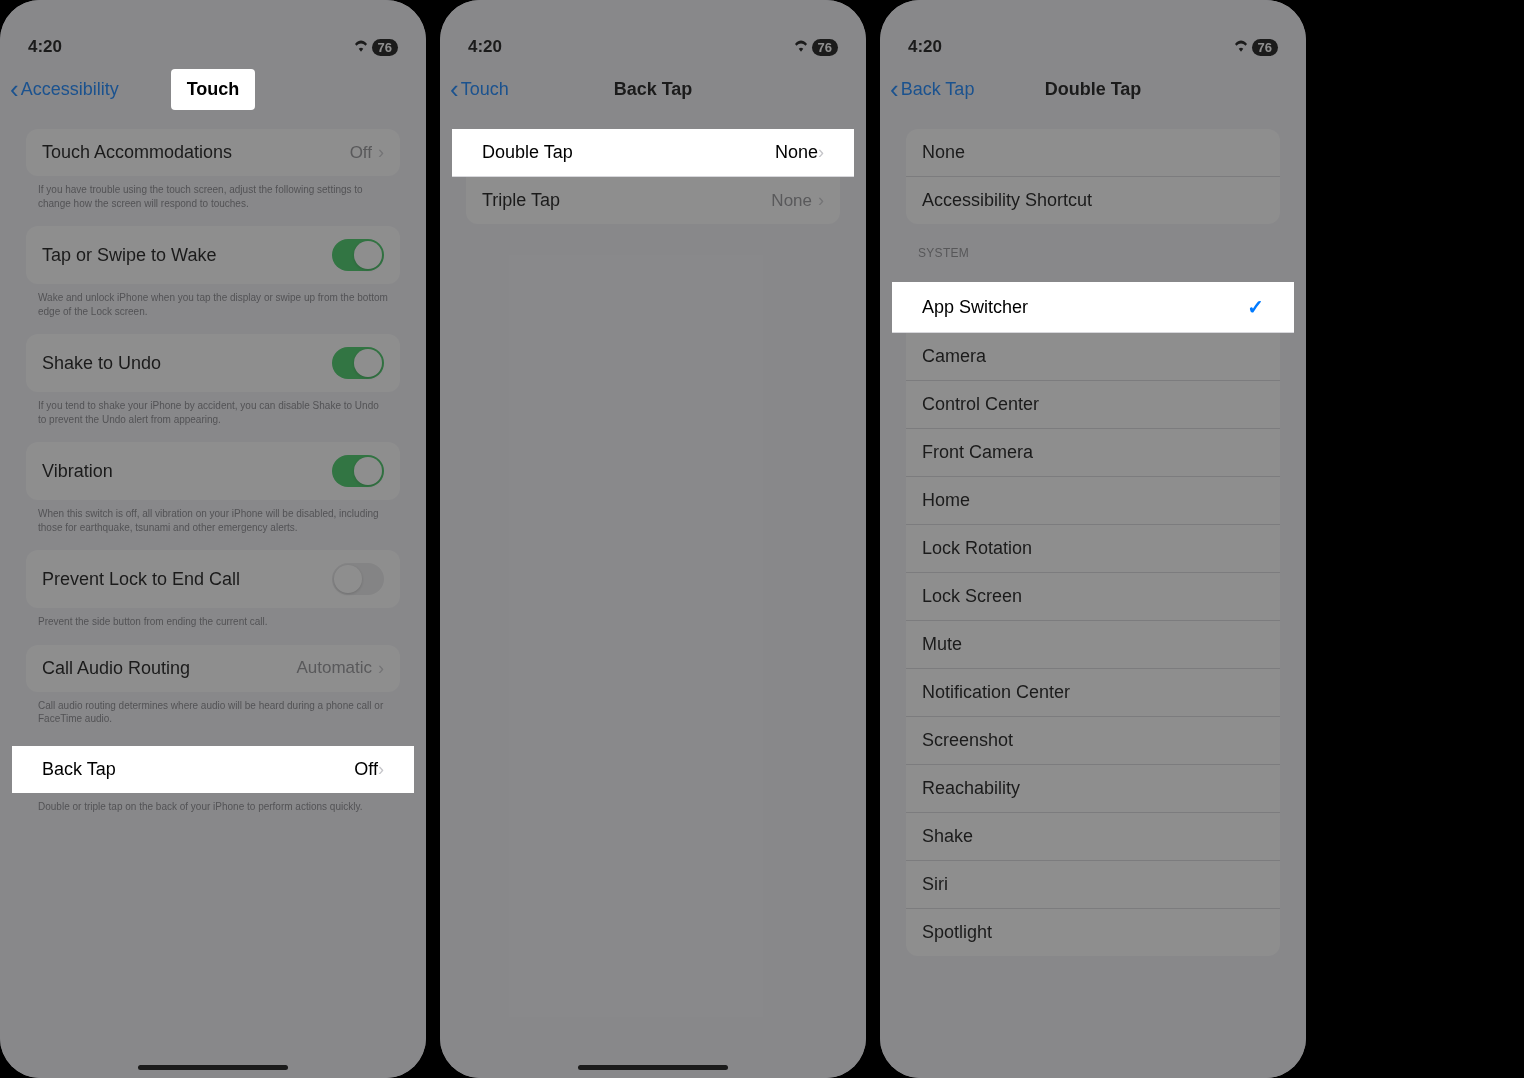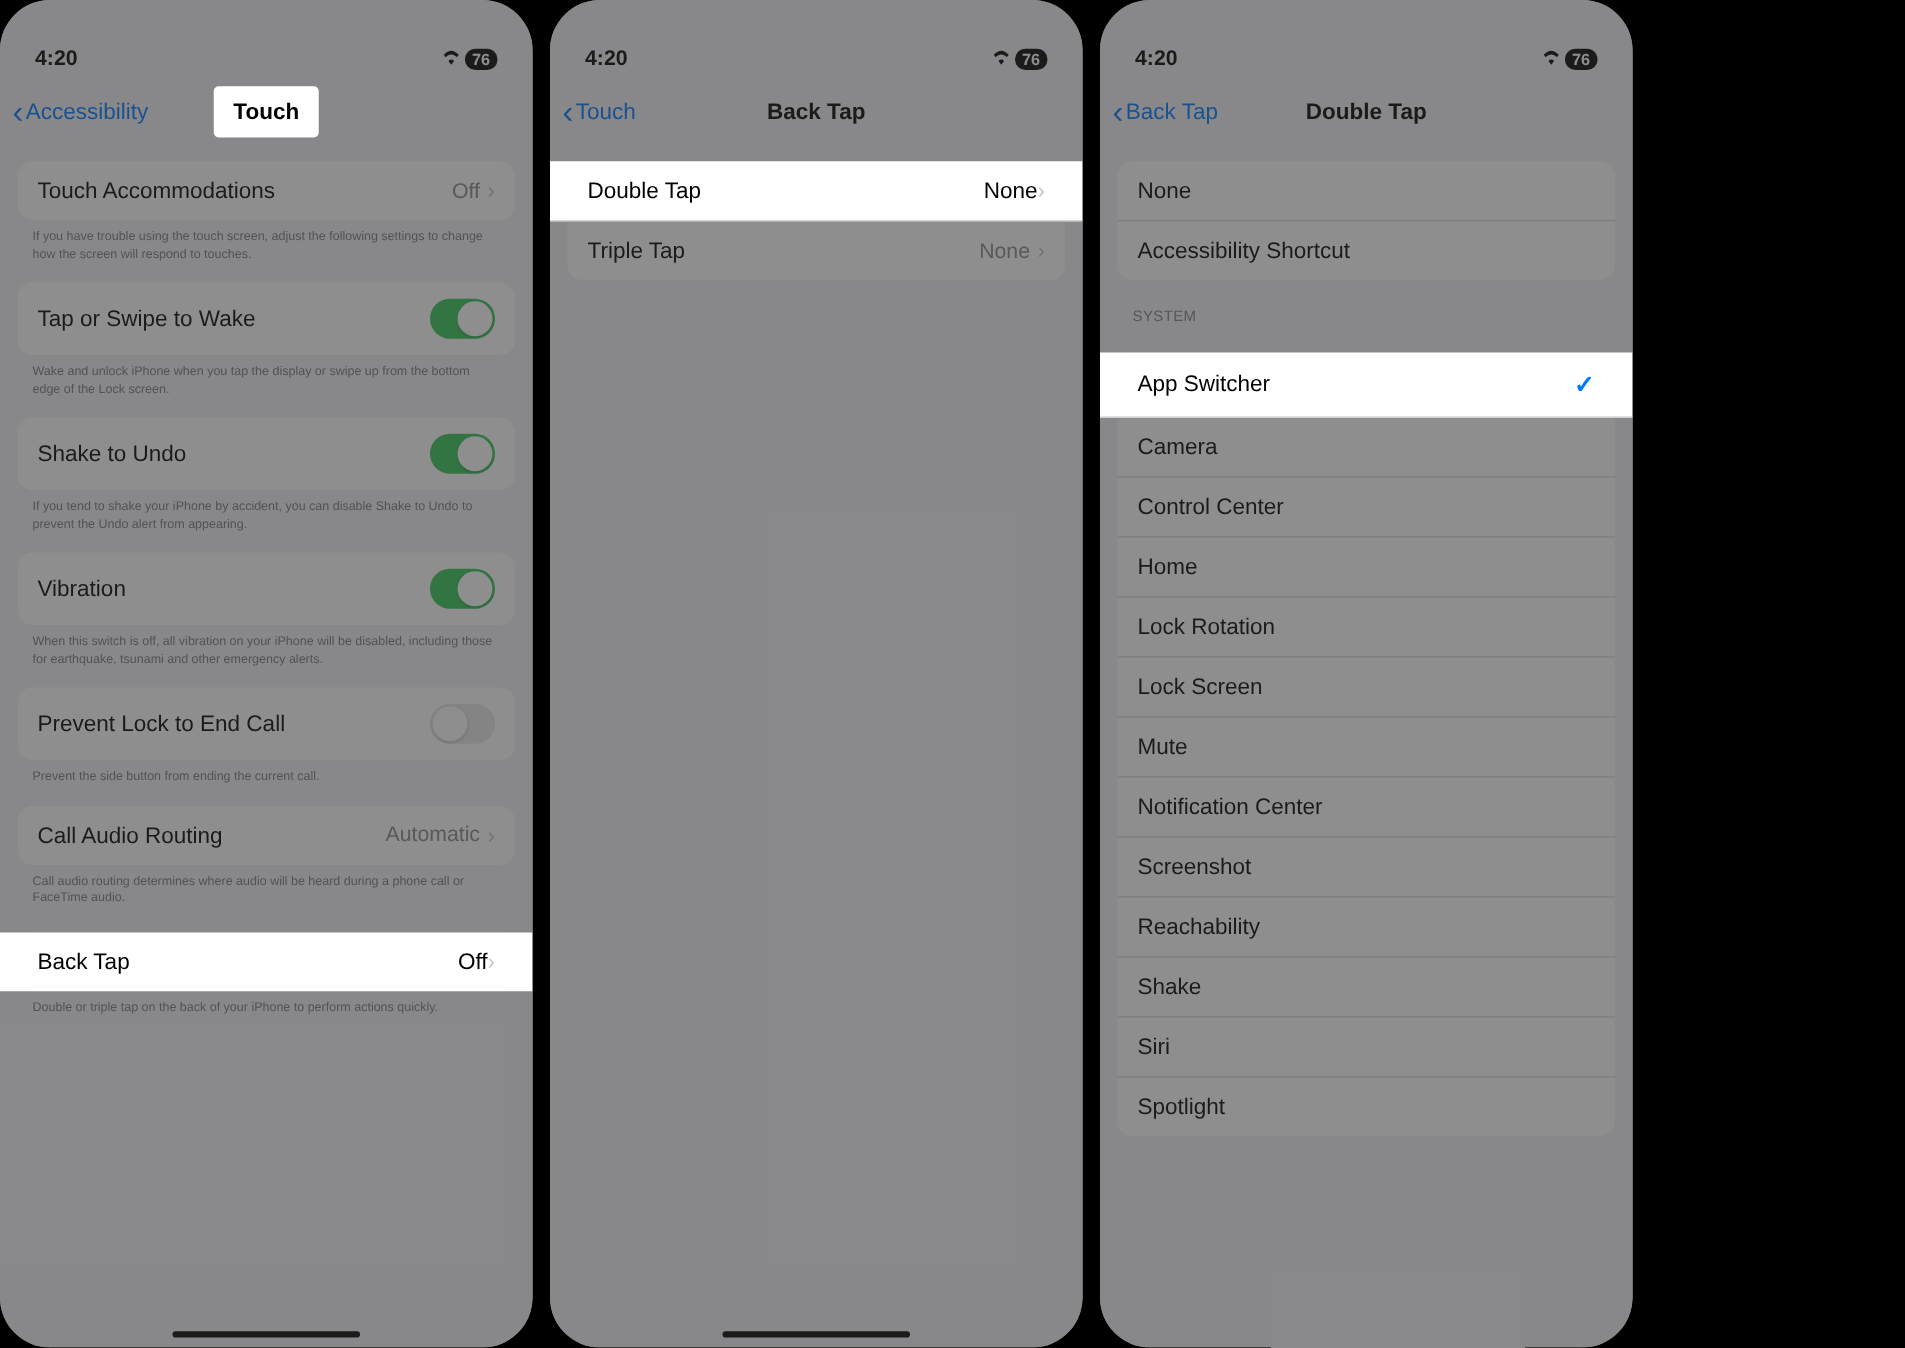--- a/index.html
+++ b/index.html
@@ -47,21 +47,21 @@
       height: 48px;
       display:flex; align-items:center; justify-content:center;
       position: relative;
     }
     .nav-back {
       position:absolute; left:10px; display:flex; align-items:center;
       color:#007aff; font-size:18px;
     }
     .chev { font-size:26px; line-height:1; margin-right:2px; font-weight:300; }
     .nav-title { font-size:18px; font-weight:600; }
-    .content { padding: 0 0 40px; }
+    .content { padding: 0 12px 40px; }
     .group { margin: 16px 14px 0; background:#fff; border-radius:12px; overflow:hidden; }
     .row {
       display:flex; justify-content:space-between; align-items:center;
       padding:13px 16px; min-height:46px; border-bottom:0.5px solid #d8d8dc;
       font-size:18px;
     }
     .row:last-child { border-bottom:none; }
     .row .val { color:#8a8a8e; display:flex; align-items:center; gap:6px; font-size:17px; }
     .chevron-right { color:#c5c5c9; font-size:18px; }
     .footer-text {
@@ -287,20 +287,23 @@
         <span>App Switcher</span>
         <span class="check">✓</span>
       </div>
       <div class="row">
           <span>Camera</span>
         </div>
       <div class="row">
           <span>Control Center</span>
         </div>
       <div class="row">
+          <span>Front Camera</span>
+        </div>
+      <div class="row">
           <span>Home</span>
         </div>
       <div class="row">
           <span>Lock Rotation</span>
         </div>
       <div class="row">
           <span>Lock Screen</span>
         </div>
       <div class="row">
           <span>Mute</span>

